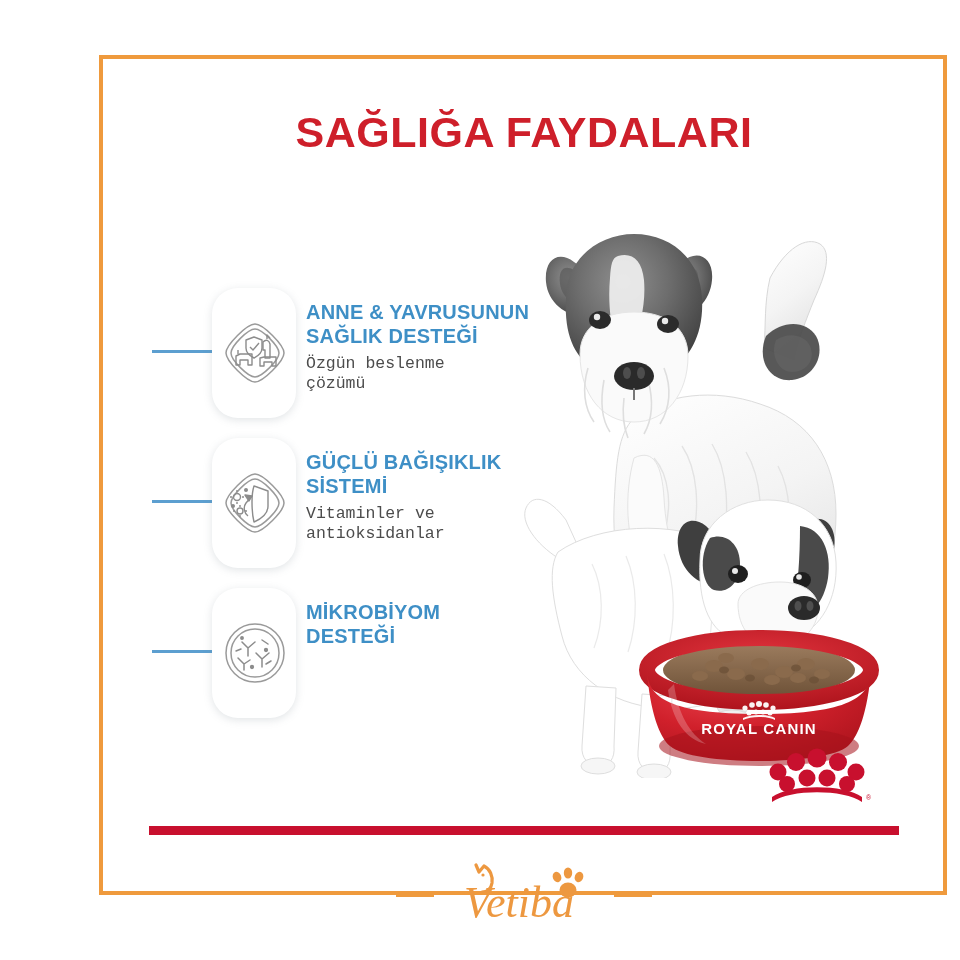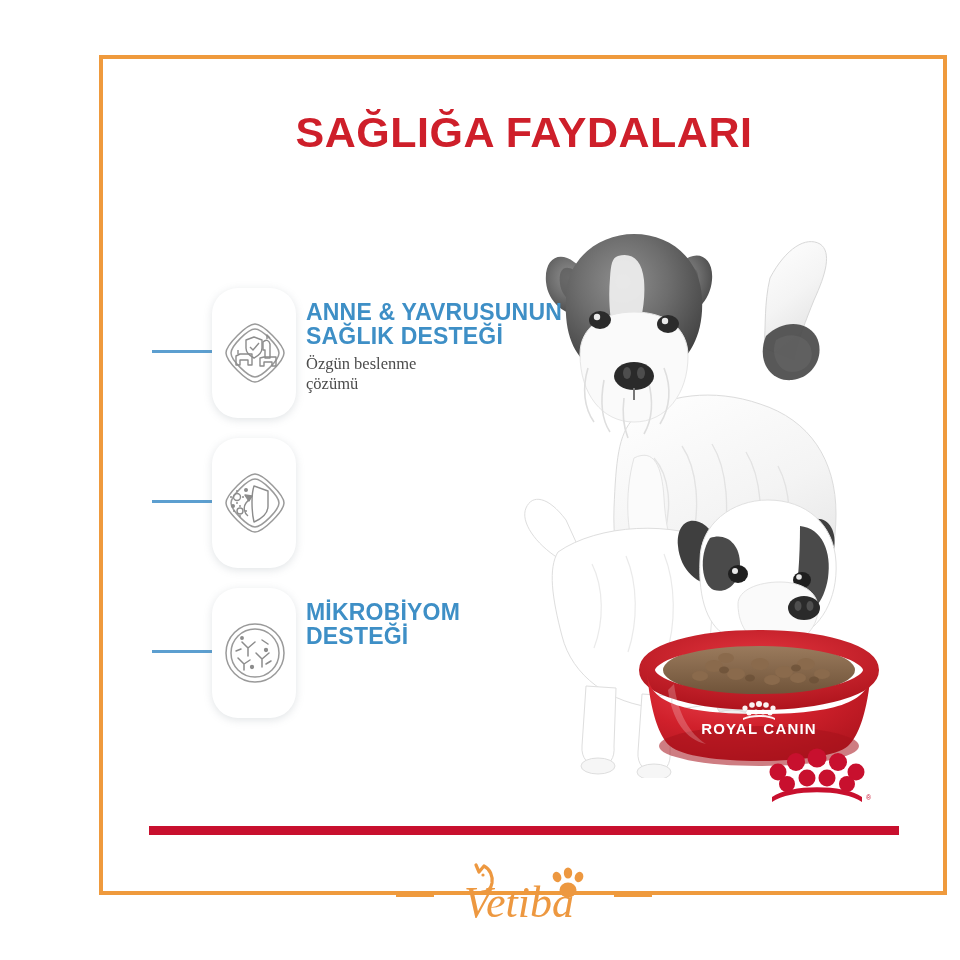--- a/index.html
+++ b/index.html
@@ -88,33 +88,33 @@
   .badge-icon svg { display: block; width: 66px; height: 66px; }
 
   .btext {
     position: absolute;
     left: 162px;
     top: 12px;
     width: 262px;
   }
   .btitle {
     color: #3E8FC6;
-    font-size: 23px;
+    font-size: 20px;
     font-weight: bold;
     line-height: 24px;
     letter-spacing: 0.2px;
     white-space: pre-line;
   }
   .bdesc {
     margin-top: 6px;
     color: #4C4C4C;
     font-size: 16.5px;
     line-height: 20px;
     white-space: pre-line;
-    font-family: Liberation Serif, serif;
+    font-family: Liberation Mono, monospace;
   }
 
   
   #photo {
     position: absolute;
     left: 470px;
     top: 208px;
     width: 430px;
     height: 570px;
   }
@@ -417,20 +417,26 @@
               <circle cx="15" cy="27" r="3.5"></circle>
               <path d="M15 22 L15 20 M15 34 L15 32 M10 27 L8 27 M22 27 L20 27"></path>
               <circle cx="18" cy="41" r="3"></circle>
               <path d="M18 37 L18 35 M18 47 L18 45 M13 41 L11 41 M25 41 L23 41"></path>
               <circle cx="11" cy="36" r="1.3" fill="#8c8c8c"></circle>
               <circle cx="24" cy="20" r="1.3" fill="#8c8c8c"></circle>
             </g>
           </svg>
         </div>
       </div>
+      <div class="btext">
+        <div class="btitle">GÜÇLÜ BAĞIŞIKLIK
+SİSTEMİ</div>
+        <div class="bdesc">Vitaminler ve
+antioksidanlar</div>
+      </div>
     </div>
 
     <div class="benefit">
       <div class="connector"></div>
       <div class="badge">
         <div class="badge-icon">
           <svg viewBox="0 0 66 66" aria-hidden="true">
             <g fill="none" stroke="#9a9a9a" stroke-width="1.5">
               <circle cx="33" cy="33" r="29"></circle>
               <circle cx="33" cy="33" r="24"></circle>

